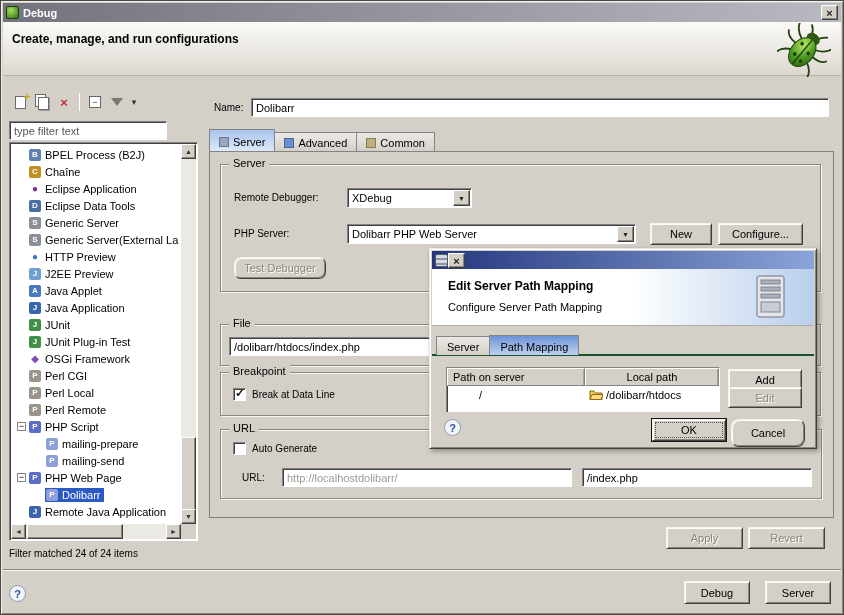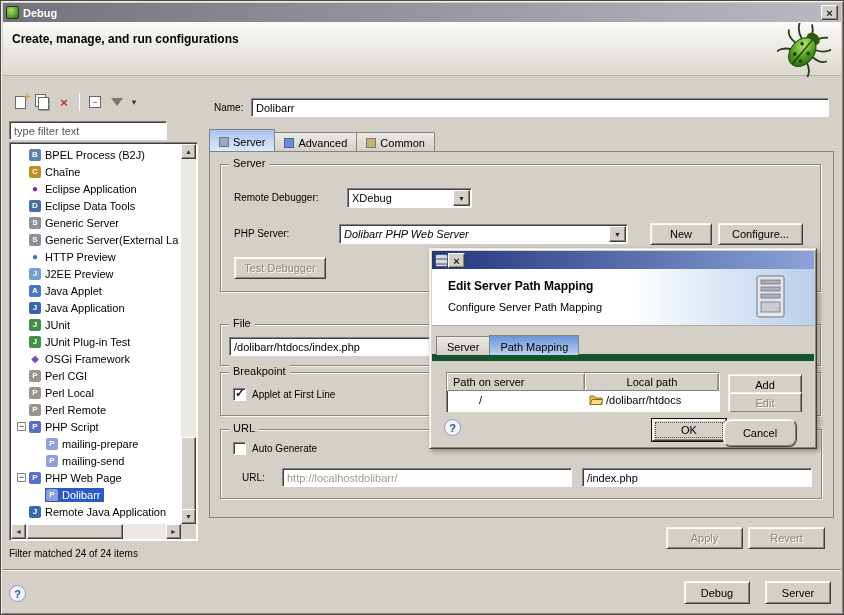--- a/index.html
+++ b/index.html
@@ -103,21 +103,21 @@
          border:1px solid; border-color:#e9e7e1 #404040 #404040 #e9e7e1;
          box-shadow:inset 1px 1px 0 #fff, inset -1px -1px 0 #87857c, 2px 2px 5px rgba(0,0,0,0.35); z-index:50; }
   .dhdr { position:absolute; left:2px; right:2px; top:20px; height:57px;
           background:linear-gradient(90deg,#ffffff 52%,#b9cfec); border-bottom:1px solid #b0aca4; }
   .dh1 { position:absolute; left:16px; top:10px; font-weight:bold; font-size:12px; }
   .dh2 { position:absolute; left:16px; top:32px; font-size:11px; }
   .dtabs { position:absolute; left:6px; top:86px; display:flex; align-items:flex-end; z-index:3; }
   .dtab { height:19px; padding:2px 10px 0; border:1px solid #848284; border-bottom:none;
           background:linear-gradient(180deg,#eceae5,#d4d0c8); display:flex; align-items:center; font-size:11px; margin-right:-1px; }
   .dtab.sel { height:20px; background:linear-gradient(180deg,#6b93d6,#bdd2f0); }
-  .dcontent { position:absolute; left:2px; right:2px; top:105px; height:58px; border-top:7px solid #14532d; overflow:hidden; }
+  .dcontent { position:absolute; left:2px; right:2px; top:105px; height:58px; border-top:2px solid #14532d; overflow:hidden; }
   .dfooter { position:absolute; left:2px; right:2px; top:163px; height:34px; background:#d4d0c8; z-index:5; }
 
   .ptable { position:absolute; left:14px; top:11px; width:274px; height:47px; background:#fff;
             border:1px solid; border-color:#848284 #fff #fff #848284; box-shadow:inset 1px 1px 0 #404040; }
   .thead { display:flex; height:18px; }
   .th { background:#d4d0c8; border:1px solid; border-color:#fff #848284 #848284 #fff;
         box-shadow:inset -1px 0 0 #a8a69e; padding:2px 5px; font-size:11px; overflow:hidden; white-space:nowrap; }
   .ptrow { display:flex; height:18px; align-items:center; }
   .td { font-size:11px; white-space:nowrap; overflow:hidden; display:flex; align-items:center; gap:3px; }
 
@@ -389,38 +389,38 @@
   <div class="tab-content" style="left:208px;top:150px;width:625px;height:367px;">
 
     <div class="group" style="left:10px;top:12px;width:601px;height:128px;">
       <span class="legend">Server</span>
       <div class="lbl" style="left:13px;top:27px;">Remote Debugger:</div>
       <div class="combo" style="left:126px;top:23px;width:125px;">
         <span class="cval">XDebug</span>
         <span class="cbtn">▼</span>
       </div>
       <div class="lbl" style="left:13px;top:63px;">PHP Server:</div>
-      <div class="combo" style="left:118px;top:59px;width:289px;font-style:italic;">
+      <div class="combo" style="left:126px;top:59px;width:289px;">
         <span class="cval">Dolibarr PHP Web Server</span>
         <span class="cbtn">▼</span>
       </div>
       <div class="btn" style="left:429px;top:58px;width:62px;height:22px;">New</div>
       <div class="btn" style="left:497px;top:58px;width:85px;height:22px;">Configure...</div>
-      <div class="btn disabled" style="left:13px;top:92px;width:92px;height:22px;">Test Debugger</div>
+      <div class="btn disabled" style="left:13px;top:92px;width:92px;height:22px;border-radius:7px;">Test Debugger</div>
     </div>
 
     <div class="group" style="left:10px;top:172px;width:601px;height:42px;">
       <span class="legend">File</span>
       <input class="tin" style="left: 8px; top: 12px; width: 586px;" value="/dolibarr/htdocs/index.php">
     </div>
 
     <div class="group" style="left:10px;top:220px;width:601px;height:44px;">
       <span class="legend">Breakpoint</span>
       <span class="cb checked" style="left:12px;top:15px;"></span>
-      <div class="lbl" style="left:31px;top:16px;">Applet at First Line</div>
+      <div class="lbl" style="left:31px;top:16px;">Break at Data Line</div>
     </div>
 
     <div class="group" style="left:10px;top:277px;width:602px;height:70px;">
       <span class="legend">URL</span>
       <span class="cb" style="left:12px;top:12px;"></span>
       <div class="lbl" style="left:31px;top:13px;">Auto Generate</div>
       <div class="lbl" style="left:21px;top:42px;">URL:</div>
       <input class="tin" style="left: 361px; top: 38px; width: 230px;" value="/index.php">
       <input class="tin dis" style="left: 61px; top: 38px; width: 290px;" value="http://localhostdolibarr/">
     </div>
@@ -478,17 +478,17 @@
           </div>
         </div>
       </div>
       <div class="btn" style="left:296px;top:13px;width:74px;height:21px;">Add</div>
       <div class="btn disabled" style="left:296px;top:31px;width:74px;height:21px;">Edit</div>
     </div>
 
     <div class="dfooter">
       <span class="help" style="left:12px;top:7px;">?</span>
       <div class="btn default" style="left:220px;top:7px;width:74px;height:22px;">OK</div>
-      <div class="btn" style="left:291px;top:7px;width:74px;height:28px;border-radius:8px;">Cancel</div>
+      <div class="btn" style="left:299px;top:7px;width:74px;height:28px;border-radius:8px;">Cancel</div>
     </div>
   </div>
 
 </div>
 
 </body></html>

